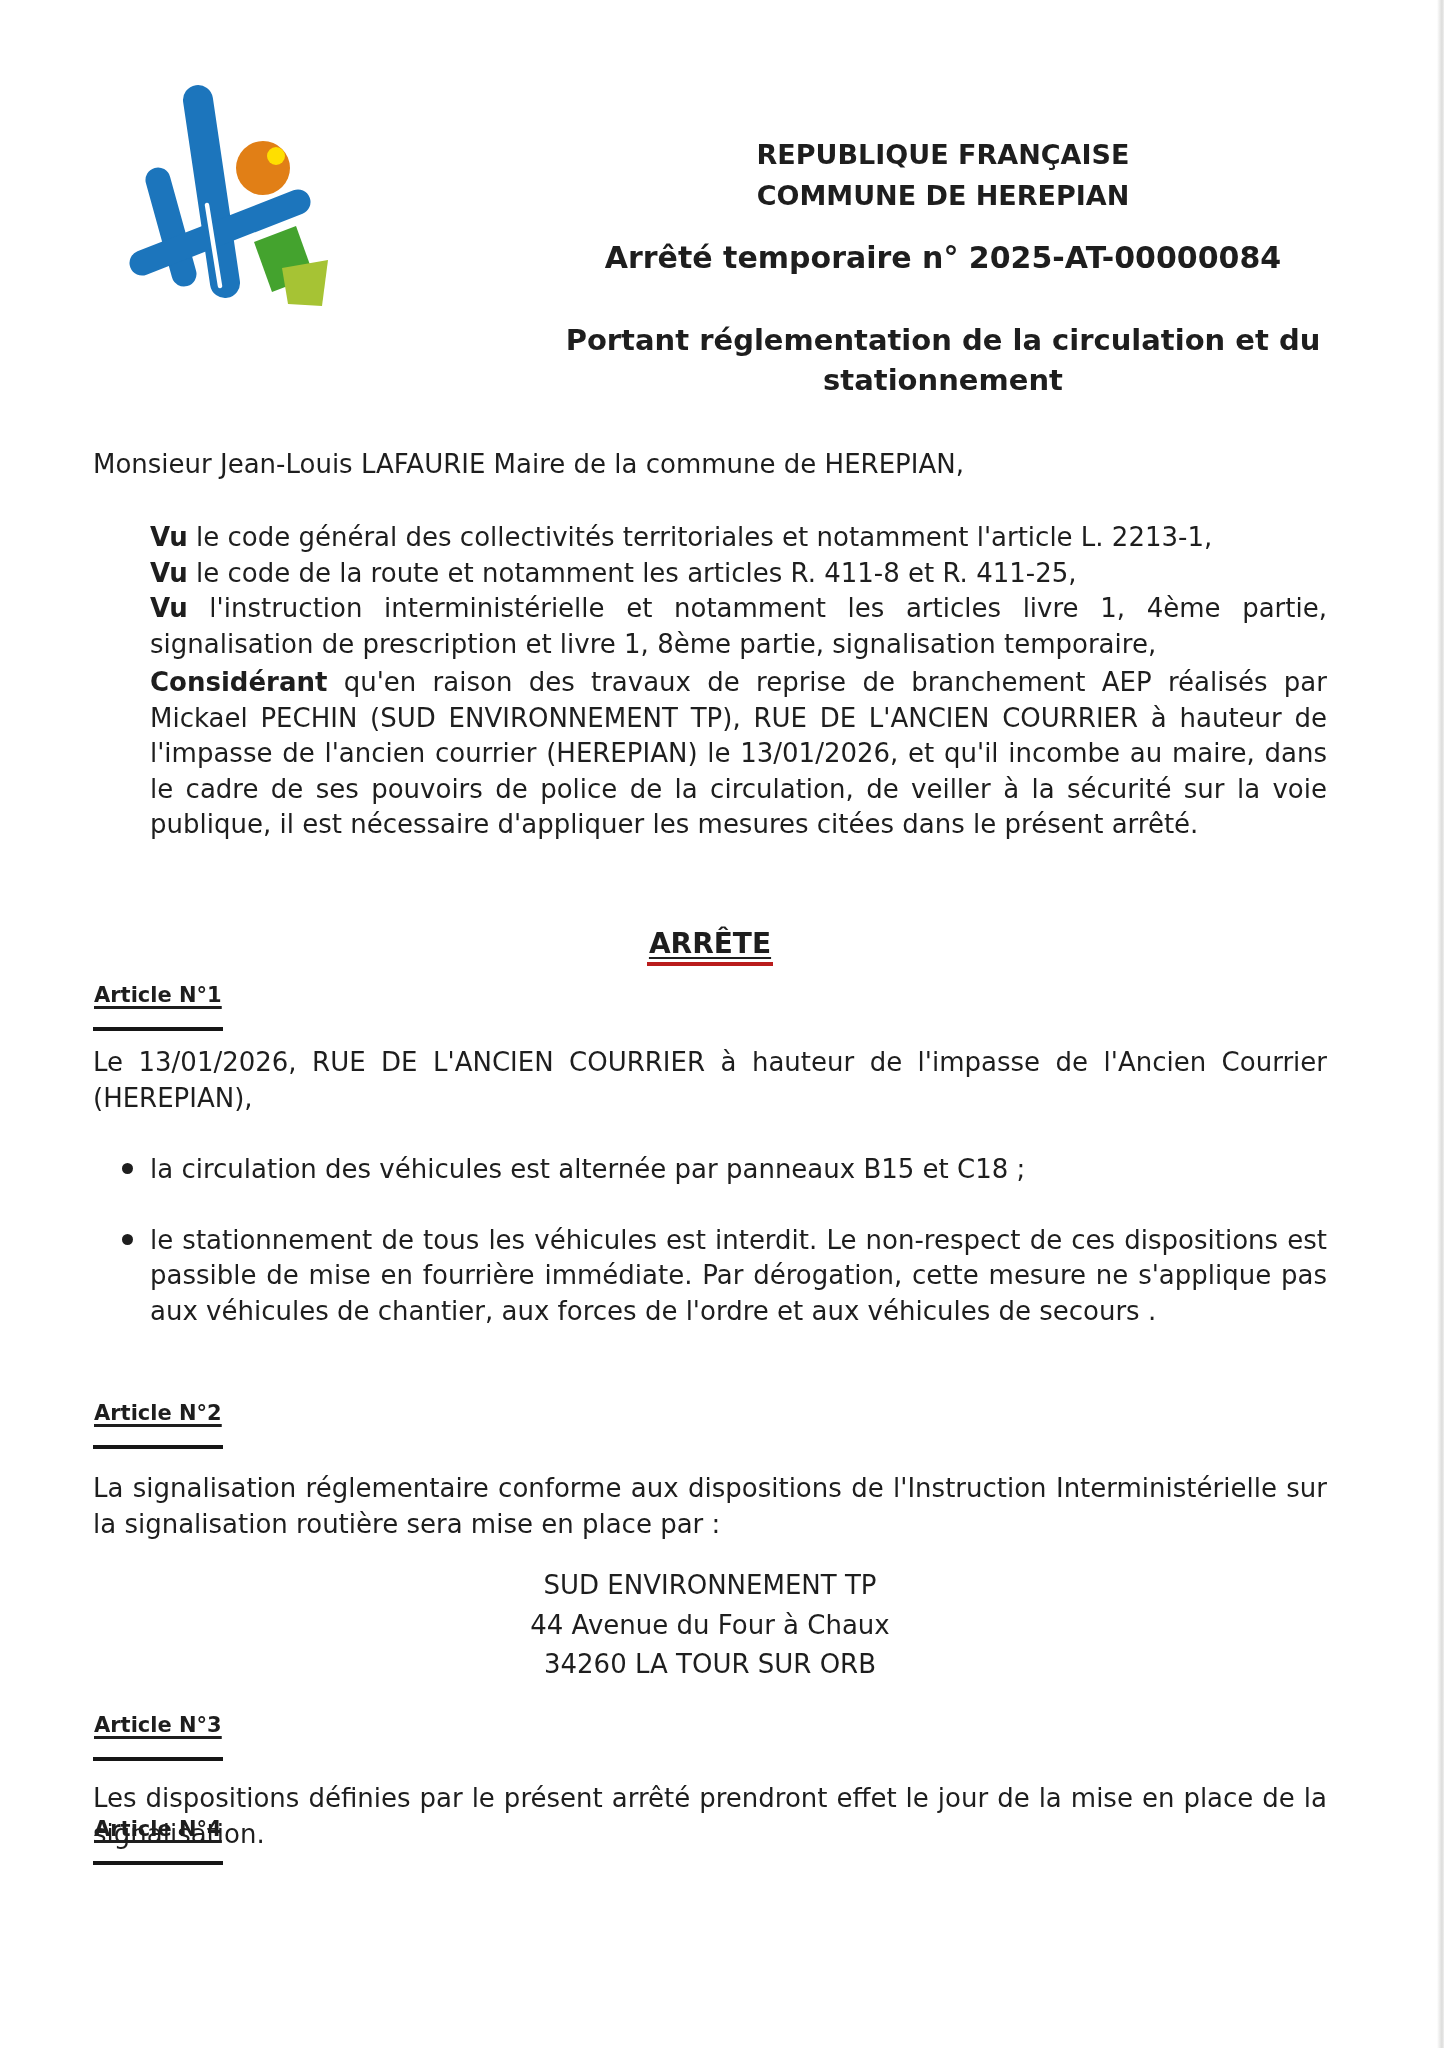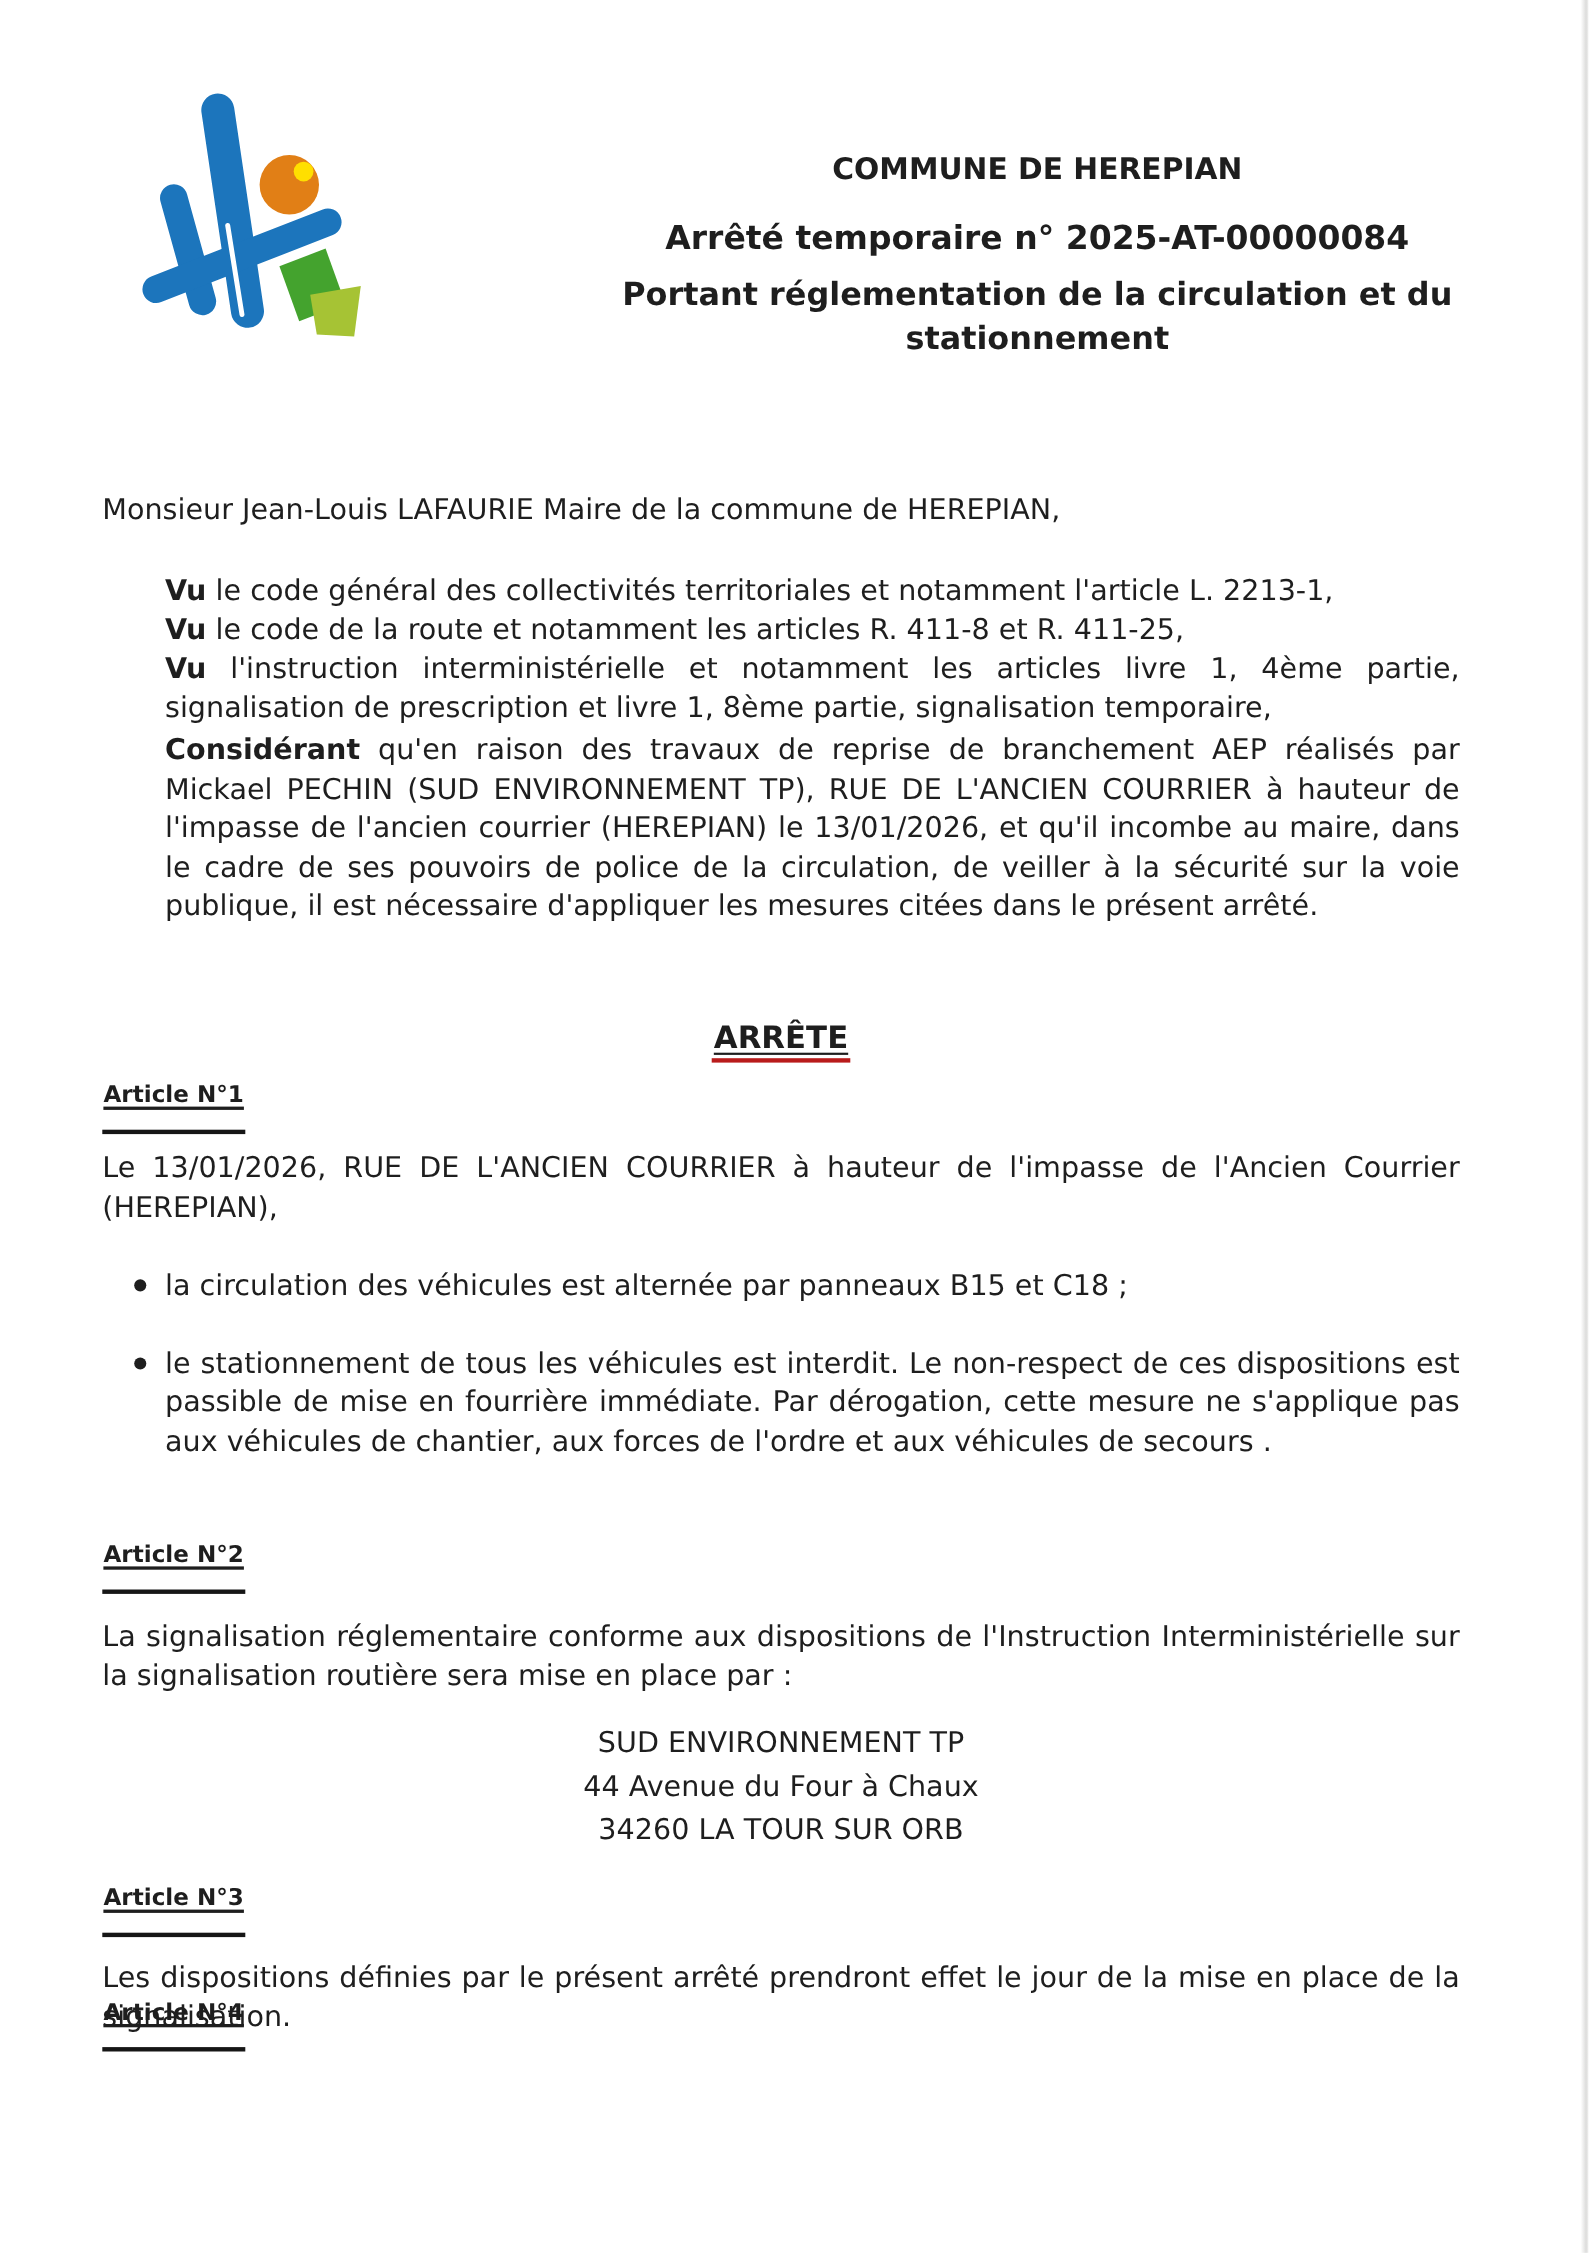--- a/index.html
+++ b/index.html
@@ -11,21 +11,21 @@
     overflow:hidden;
   }
   .abs{position:absolute;}
   p{margin:0;}
   .justify{text-align:justify;}
 
   
   .header-block{left:548px;top:134px;width:790px;text-align:center;}
   .h-top{font-size:27px;font-weight:bold;line-height:41px;}
   .h-num{font-size:30px;font-weight:bold;margin-top:21px;line-height:41px;}
-  .h-subject{font-size:29px;font-weight:bold;margin-top:10px;line-height:40px;}
+  .h-subject{font-size:29px;font-weight:bold;margin-top:42px;line-height:40px;}
 
   
   .bodytext{font-size:26px;line-height:35.5px;}
   .intro{left:93px;top:447px;width:1240px;}
   .recitals{left:150px;top:520px;width:1177px;}
   .recitals p.considerant{margin-top:3px;}
 
   .arrete-wrap{left:93px;top:927px;width:1234px;text-align:center;}
   .arrete{
     display:inline-block;font-size:28px;font-weight:bold;
@@ -74,20 +74,21 @@
       <path d="M101,125 L114,206" stroke="#ffffff" stroke-width="4.5"></path>
     </g>
 
     <circle cx="157" cy="88" r="27" fill="#e17f16"></circle>
     <circle cx="170" cy="76" r="9" fill="#ffdf00"></circle>
   </svg>
 </div>
 
 <div class="abs header-block">
   <div class="h-top">
+    <div>REPUBLIQUE FRANÇAISE</div>
     <div>COMMUNE DE HEREPIAN</div>
   </div>
   <div class="h-num">Arrêté temporaire n° 2025-AT-00000084</div>
   <div class="h-subject">
     <div>Portant réglementation de la circulation et du stationnement</div>
   </div>
 </div>
 
 <div class="abs bodytext intro">Monsieur Jean-Louis LAFAURIE Maire de la commune de HEREPIAN,</div>
 

